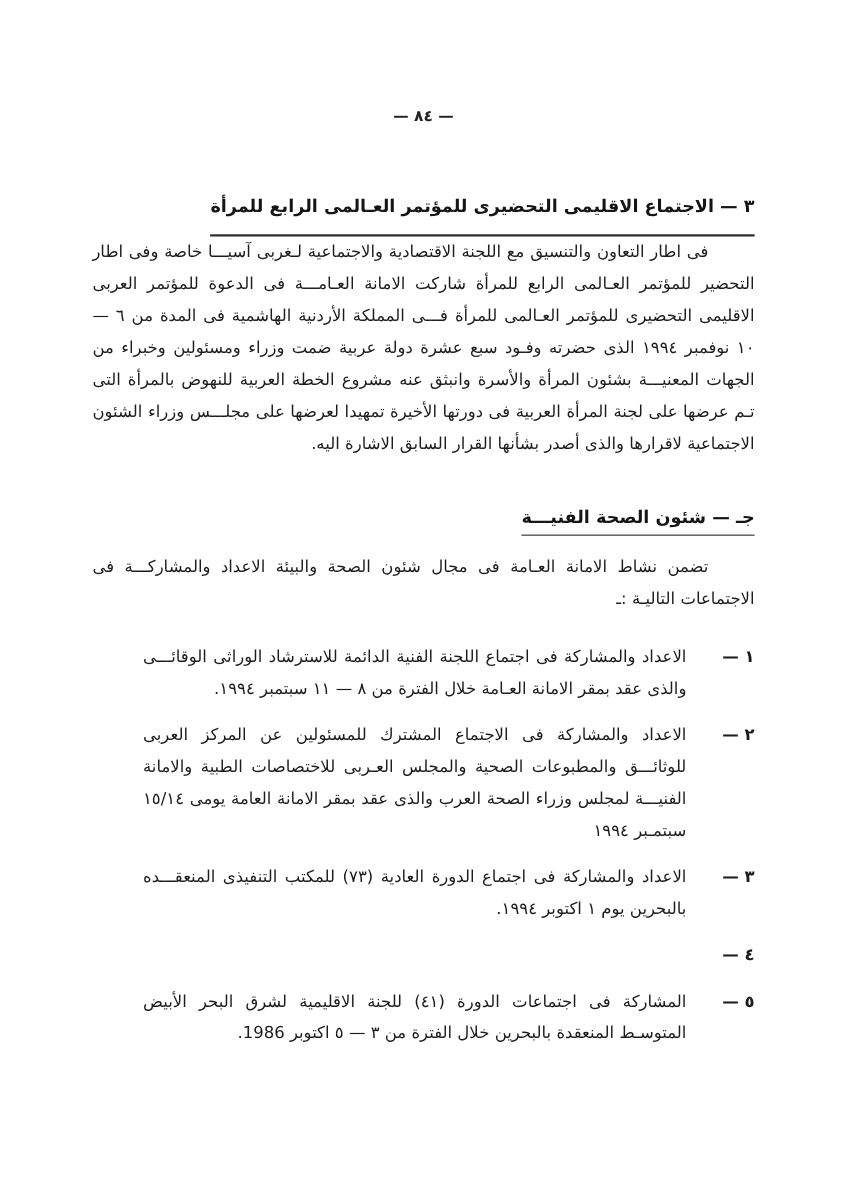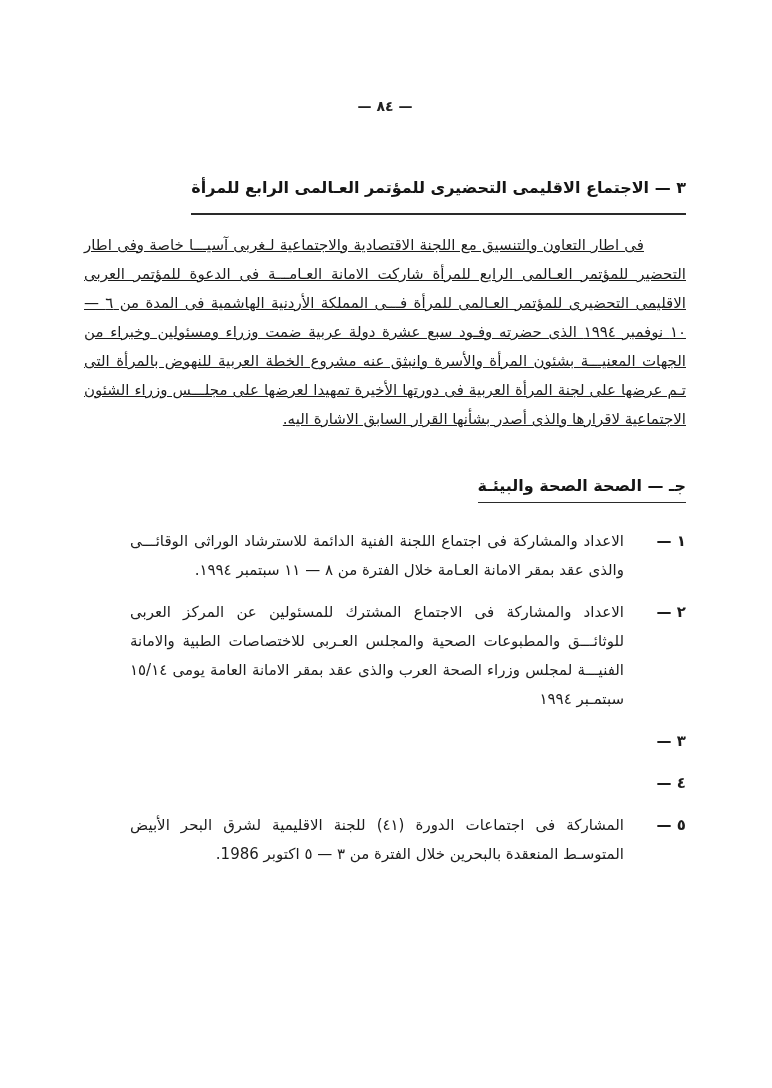--- a/index.html
+++ b/index.html
@@ -57,22 +57,20 @@
     line-height: 29px;
     text-align: justify;
     color: #1c1c1c;
   }
 
   .first-indent {
     text-indent: 42px;
   }
 
   .section-women .body-text {
-    margin-top: 16px;
-    text-decoration: underline;
   }
 
   .section-health {
     margin-top: 40px;
   }
 
   .section-health .intro {
     margin-top: 14px;
   }
 
@@ -112,34 +110,36 @@
 
   <div class="section section-women">
     <div class="heading-wrap">
       <h2 class="heading">٣ — الاجتماع الاقليمى التحضيرى للمؤتمر العـالمى الرابع للمرأة</h2>
     </div>
     <p class="body-text first-indent">فى اطار التعاون والتنسيق مع اللجنة الاقتصادية والاجتماعية لـغربى آسيـــا خاصة وفى اطار التحضير للمؤتمر العـالمى الرابع للمرأة شاركت الامانة العـامـــة فى الدعوة للمؤتمر العربى الاقليمى التحضيرى للمؤتمر العـالمى للمرأة فـــى المملكة الأردنية الهاشمية فى المدة من ٦ — ١٠ نوفمبر ١٩٩٤ الذى حضرته وفـود سبع عشرة دولة عربية ضمت وزراء ومسئولين وخبراء من الجهات المعنيـــة بشئون المرأة والأسرة وانبثق عنه مشروع الخطة العربية للنهوض بالمرأة التى تـم عرضها على لجنة المرأة العربية فى دورتها الأخيرة تمهيدا لعرضها على مجلـــس وزراء الشئون الاجتماعية لاقرارها والذى أصدر بشأنها القرار السابق الاشارة اليه.</p>
   </div>
 
   <div class="section section-health">
     <div class="heading-wrap">
-      <h2 class="heading small">جـ — الصحة الصحة والبيئـة</h2>
+      <h2 class="heading small">جـ — شئون الصحة الفنيـــة</h2>
     </div>
+    <p class="body-text first-indent intro">تضمن نشاط الامانة العـامة فى مجال شئون الصحة والبيئة الاعداد والمشاركـــة فى الاجتماعات التاليـة :ـ</p>
 
     <ol class="items">
       <li class="item">
         <span class="num">١ —</span>
         <span class="txt">الاعداد والمشاركة فى اجتماع اللجنة الفنية الدائمة للاسترشاد الوراثى الوقائـــى والذى عقد بمقر الامانة العـامة خلال الفترة من ٨ — ١١ سبتمبر ١٩٩٤.</span>
       </li>
       <li class="item">
         <span class="num">٢ —</span>
         <span class="txt">الاعداد والمشاركة فى الاجتماع المشترك للمسئولين عن المركز العربى للوثائـــق والمطبوعات الصحية والمجلس العـربى للاختصاصات الطبية والامانة الفنيـــة لمجلس وزراء الصحة العرب والذى عقد بمقر الامانة العامة يومى ١٥/١٤ سبتمـبر ١٩٩٤</span>
       </li>
       <li class="item">
         <span class="num">٣ —</span>
+        <span class="txt">الاعداد والمشاركة فى اجتماع الدورة العادية (٧٣) للمكتب التنفيذى المنعقـــده بالبحرين يوم ١ اكتوبر ١٩٩٤.</span>
       </li>
       <li class="item">
         <span class="num">٤ —</span>
       </li>
       <li class="item">
         <span class="num">٥ —</span>
         <span class="txt">المشاركة فى اجتماعات الدورة (٤١) للجنة الاقليمية لشرق البحر الأبيض المتوسـط المنعقدة بالبحرين خلال الفترة من ٣ — ٥ اكتوبر 1986.</span>
       </li>
     </ol>
   </div>

